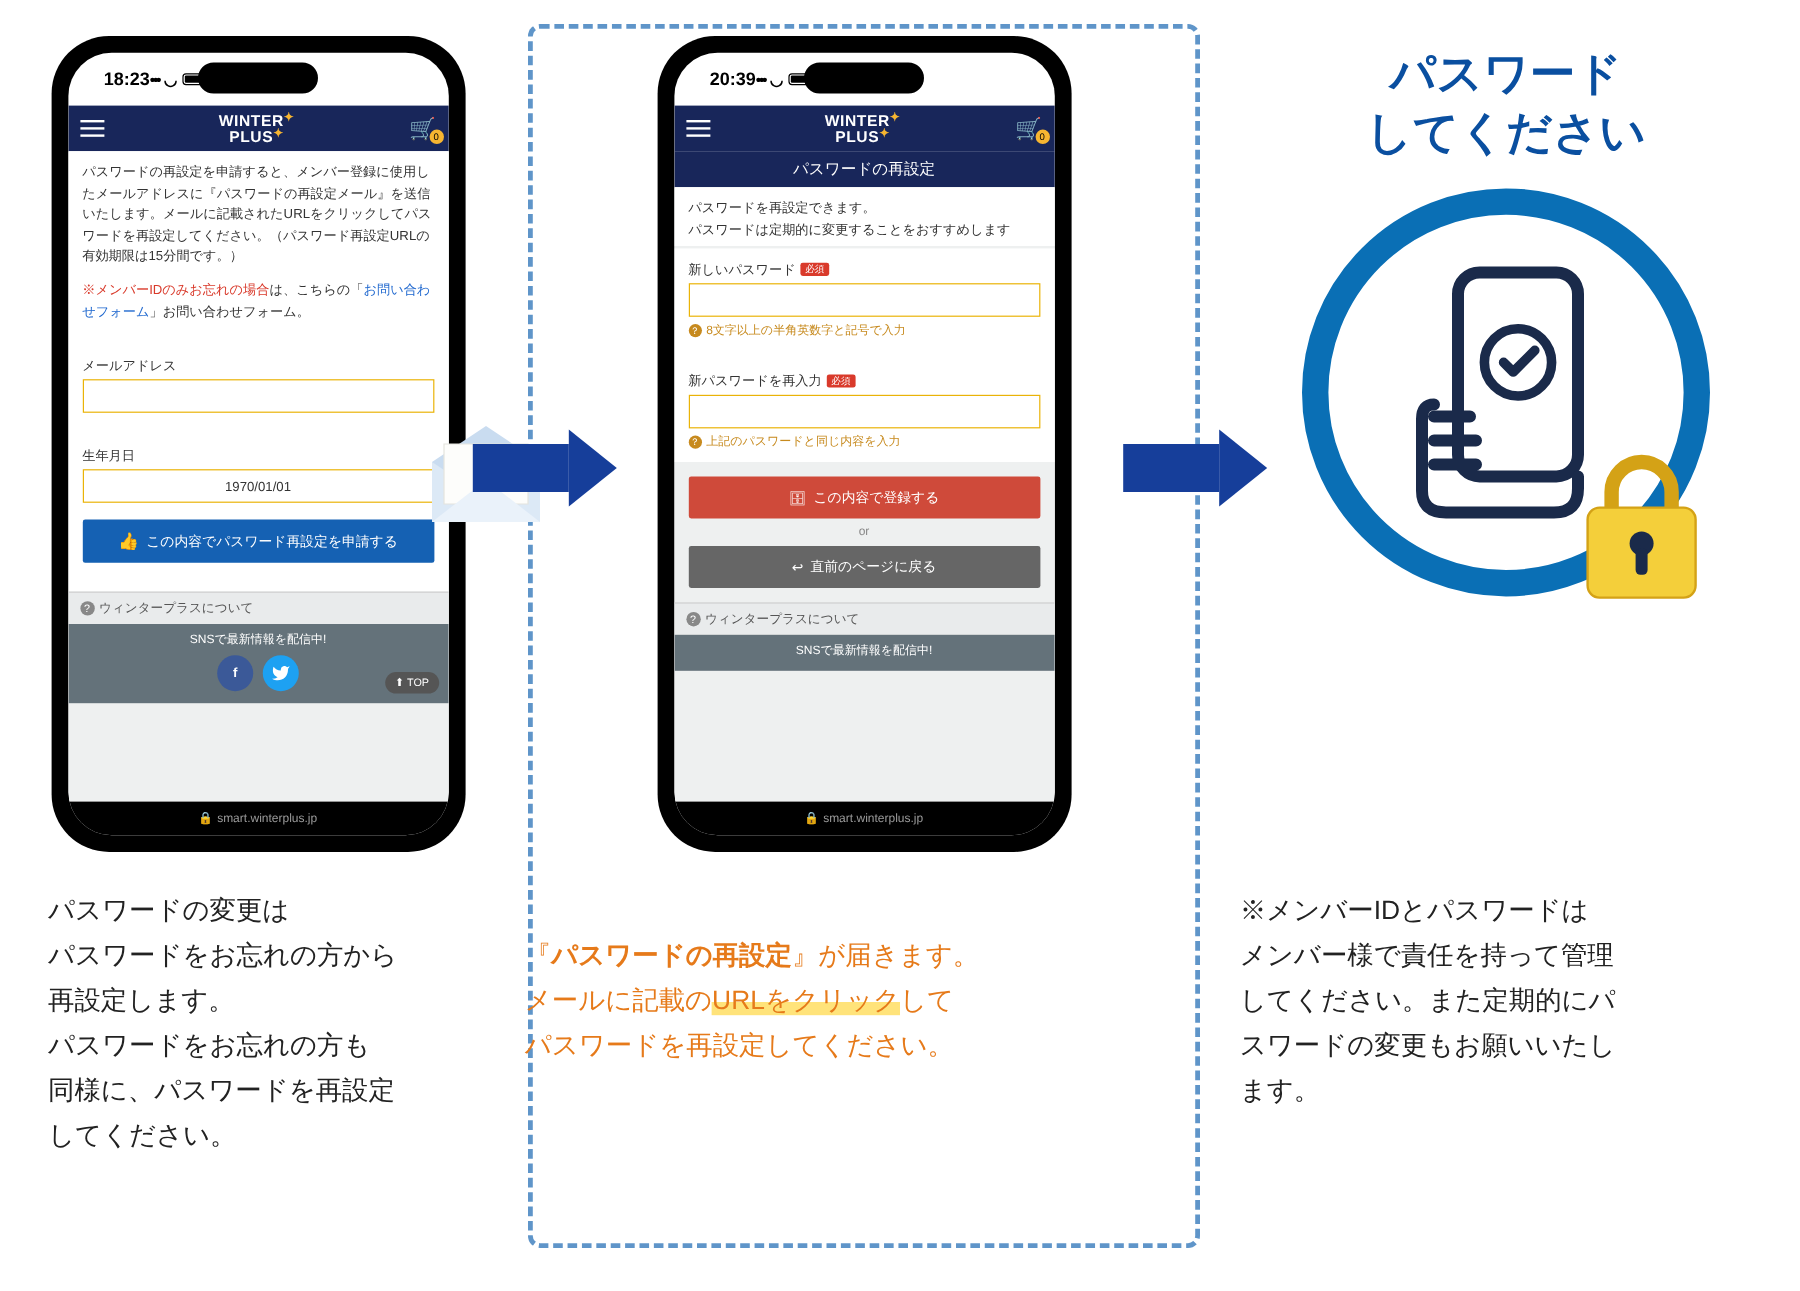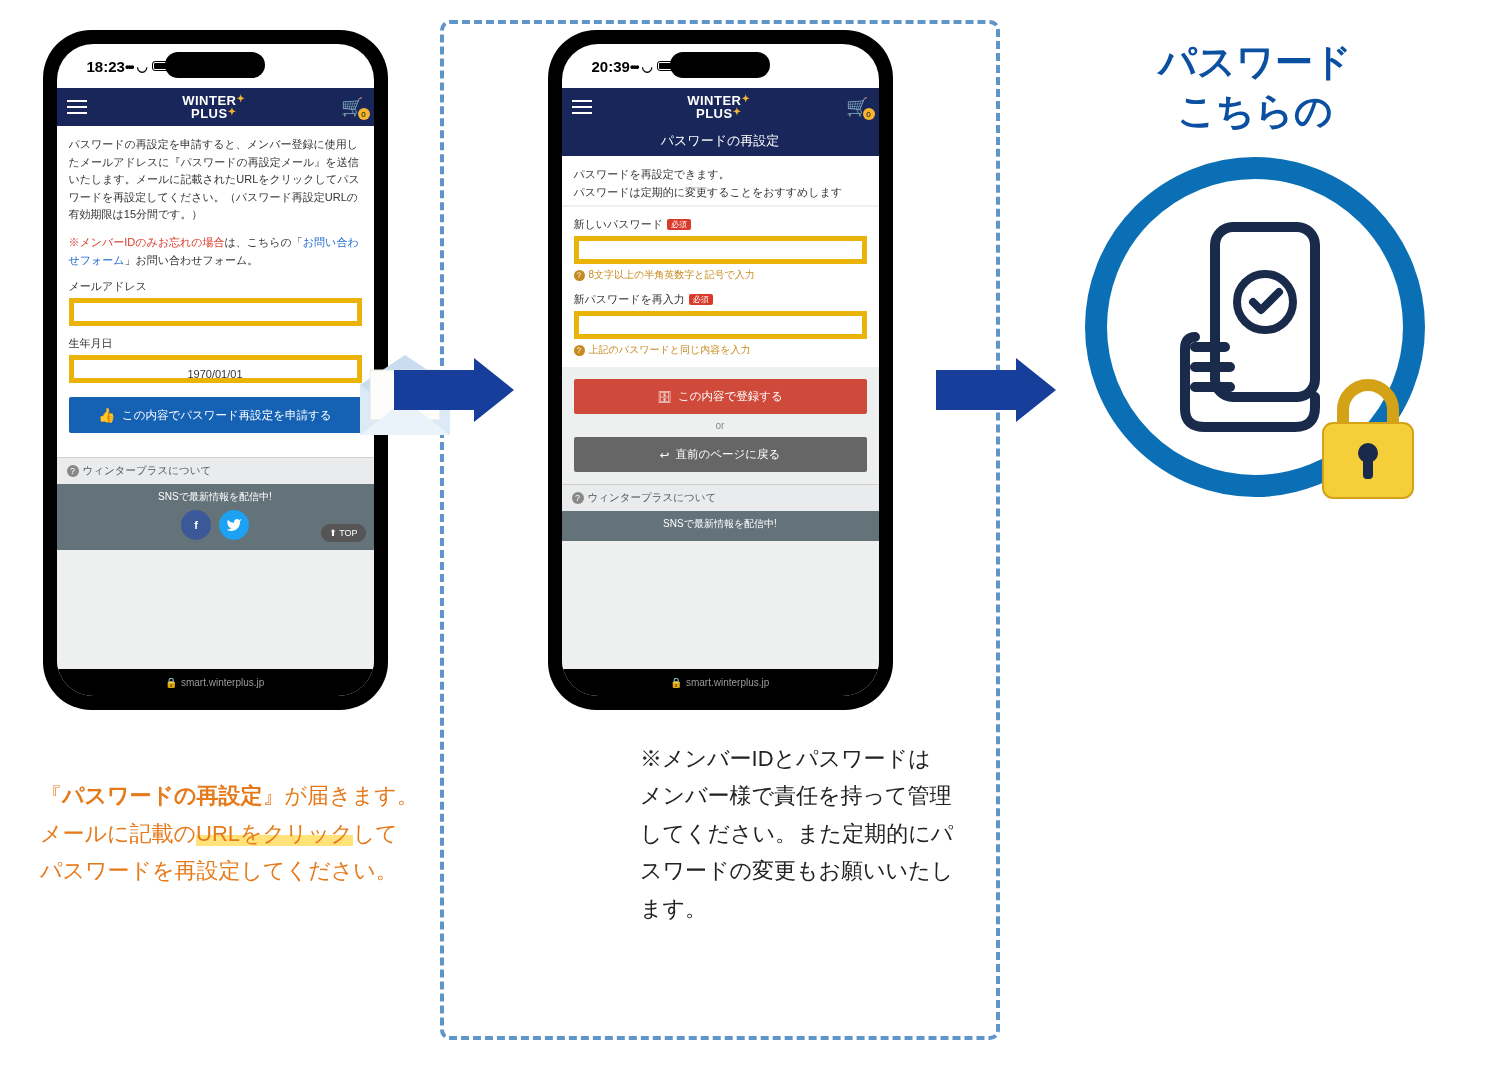--- a/index.html
+++ b/index.html
@@ -26,22 +26,22 @@
   .brand { font-size:13px; font-weight:800; line-height:1; text-align:center; letter-spacing:0.5px; }
   .brand .sparkle { color:#f6b531; font-size:10px; vertical-align:top; }
   .cart { position:relative; font-size:18px; }
   .cart .badge { position:absolute; bottom:-2px; right:-6px; background:#f6b531; color:#000; border-radius:50%; width:12px; height:12px; font-size:8px; display:flex; align-items:center; justify-content:center; }
 
   .pbody { flex:1; background:#eef0f0; overflow:hidden; font-size:11px; color:#333; }
   .pwhite { background:#fff; padding:10px 12px; }
   .ptext { line-height:1.6; }
   .red { color:#d93a2b; }
   .bluelink { color:#2169cf; }
-  .label { margin-top:10px; font-size:11px; }
-  .input { width:100%; height:28px; border:5px solid #eab308; background:#fff; margin-top:4px; }
+  .label { margin-top:28px; font-size:11px; }
+  .input { width:100%; height:28px; border:1px solid #eab308; background:#fff; margin-top:4px; }
   .dobval { text-align:center; line-height:28px; }
   .btn-blue { background:#1561b3; color:#fff; text-align:center; padding:10px; font-size:11.5px; margin:14px 0; border-radius:2px; display:flex; align-items:center; justify-content:center; gap:6px; }
 
   .foot-sec { background:#e9ebec; border-top:1px solid #d0d0d0; padding:6px 10px; font-size:10.5px; color:#555; display:flex; align-items:center; gap:4px; }
   .snsbar { background:#64727a; color:#fff; text-align:center; padding:6px 0 10px; position:relative; }
   .snstext { font-size:10px; }
   .snsicons { display:flex; justify-content:center; gap:8px; margin-top:6px; }
   .snsicon { width:30px; height:30px; border-radius:50%; display:flex; align-items:center; justify-content:center; color:#fff; font-weight:bold; }
   .fb { background:#3b5998; }
   .tw { background:#1da1f2; }
@@ -225,41 +225,47 @@
             <div class="snstext">SNSで最新情報を配信中!</div>
           </div>
         </div>
         <div class="urlbar">🔒 <span>smart.winterplus.jp</span></div>
       </div>
     </div>
   </div>
 
   <div class="col col3">
     <div class="done-title">
-      <span>パスワード</span><br><span>こちらの</span>
+      <span>パスワード</span><br><span>してください</span>
     </div>
     <div class="circle-wrap">
       <svg width="200" height="220" viewBox="0 0 200 220">
         <rect x="60" y="10" width="100" height="170" rx="18" fill="none" stroke="#1a2a4a" stroke-width="10"></rect>
         <circle cx="110" cy="85" r="28" fill="none" stroke="#1a2a4a" stroke-width="8"></circle>
         <path d="M98 85 l8 8 l18 -18" fill="none" stroke="#1a2a4a" stroke-width="8" stroke-linecap="round" stroke-linejoin="round"></path>
         <path d="M40 120 q-10 0 -10 12 v60 q0 18 20 18 h90 q20 0 20 -20 v-10" fill="none" stroke="#1a2a4a" stroke-width="10" stroke-linecap="round"></path>
         <path d="M40 130 h30 M40 150 h35 M40 170 h35" fill="none" stroke="#1a2a4a" stroke-width="10" stroke-linecap="round"></path>
       </svg>
       <svg class="lock" viewBox="0 0 110 130">
         <path d="M30 50 v-15 a25 25 0 0 1 50 0 v15" fill="none" stroke="#d4a216" stroke-width="12"></path>
         <rect x="10" y="48" width="90" height="75" rx="10" fill="#f4cf3a" stroke="#d4a216" stroke-width="2"></rect>
         <circle cx="55" cy="78" r="10" fill="#1a2a4a"></circle>
         <rect x="50" y="82" width="10" height="22" rx="4" fill="#1a2a4a"></rect>
       </svg>
     </div>
   </div>
 </div>
 
 <div class="captions">
+  <div class="cap cap1" style="white-space:pre-line;">パスワードの変更は
+パスワードをお忘れの方から
+再設定します。
+パスワードをお忘れの方も
+同様に、パスワードを再設定
+してください。</div>
   <div class="cap cap2">
     <br>
     <span>『</span><span class="bold">パスワードの再設定</span><span>』が届きます。</span><br>
     <span>メールに記載の</span><span class="hl">URLをクリック</span><span>して</span><br>
     <span>パスワードを再設定してください。</span><br>
   </div>
   <div class="cap cap3" style="white-space:pre-line;">※メンバーIDとパスワードは
 メンバー様で責任を持って管理
 してください。また定期的にパ
 スワードの変更もお願いいたし

